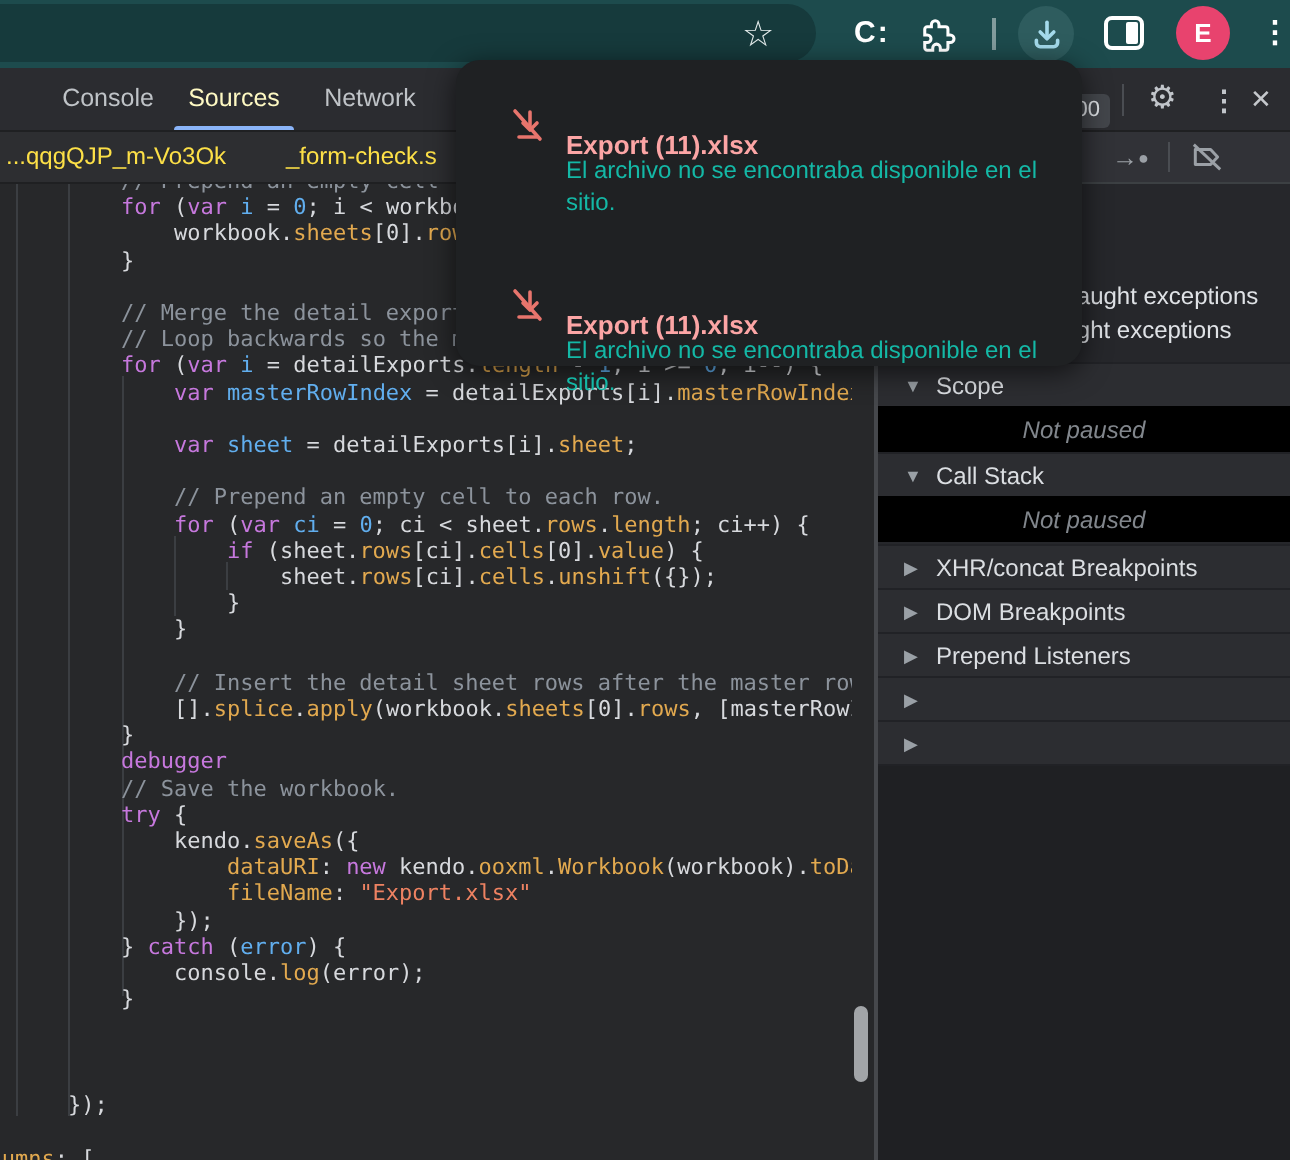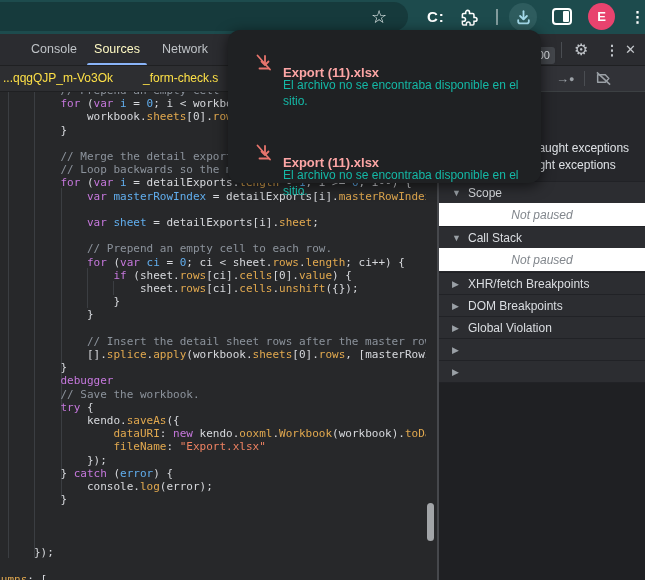--- a/index.html
+++ b/index.html
@@ -63,21 +63,21 @@
   
   .divider{position:absolute;left:437px;top:92px;width:2px;height:488px;background:#46484c;}
   .sidebar{position:absolute;left:439px;top:92px;width:206px;height:488px;background:#26272b;overflow:hidden;}
   .toggle-row{position:absolute;left:0;width:206px;height:17px;display:flex;align-items:center;padding-left:7px;}
   .checkbox{width:12px;height:12px;border:1px solid #9aa0a6;border-radius:2px;margin-right:7px;flex:none;}
   .toggle-label{font-size:12px;color:#dfe2e6;white-space:nowrap;}
   .sect{position:absolute;left:0;width:206px;display:flex;align-items:center;background:#2c2d31;
         border-top:1px solid #212226;}
   .sect .tri{width:9px;margin-left:13px;margin-right:7px;color:#9aa0a6;font-size:9px;flex:none;}
   .sect .lbl{font-size:12px;color:#dbdee2;white-space:nowrap;}
-  .notpaused{position:absolute;left:0;width:206px;background:#ffffff;color:#81868c;font-size:12px;
+  .notpaused{position:absolute;left:0;width:206px;background:#000000;color:#81868c;font-size:12px;
              font-style:italic;text-align:center;display:flex;align-items:center;justify-content:center;}
   .sb-bottom{position:absolute;left:0;top:290px;width:206px;height:198px;background:#1f2023;border-top:1px solid #212226;}
 
   
   .popup{position:absolute;left:228px;top:30px;width:313px;height:153px;background:#1f2123;
          border-radius:12px;box-shadow:0 3px 14px rgba(0,0,0,.6);z-index:50;}
   .dl-item{position:absolute;left:0;width:313px;}
   .dl-item .ic{position:absolute;left:26px;top:1px;}
   .dl-item .tt{position:absolute;left:55px;top:0;font-size:13px;font-weight:bold;color:#fca5a5;white-space:nowrap;margin-top:13px;}
   .dl-item .msg{position:absolute;left:55px;top:26px;width:246px;font-size:12px;line-height:15.5px;color:#14b8a6;}
@@ -169,29 +169,29 @@
           <span class="lbl">Scope</span>
         </div>
         <div class="notpaused" style="top: 111px; height: 23px;">Not paused</div>
         <div class="sect" style="top: 134px; height: 22px;">
           <span class="tri">▼</span>
           <span class="lbl">Call Stack</span>
         </div>
         <div class="notpaused" style="top: 156px; height: 23px;">Not paused</div>
         <div class="sect" style="top: 180px; height: 22px;">
           <span class="tri">▶</span>
-          <span class="lbl">XHR/fetch Breakpoints</span>
+          <span class="lbl">XHR/concat Breakpoints</span>
         </div>
         <div class="sect" style="top: 202px; height: 22px;">
           <span class="tri">▶</span>
           <span class="lbl">DOM Breakpoints</span>
         </div>
         <div class="sect" style="top: 224px; height: 22px;">
           <span class="tri">▶</span>
-          <span class="lbl">Global Violation</span>
+          <span class="lbl">Prepend Listeners</span>
         </div>
         <div class="sect" style="top: 246px; height: 22px;">
           <span class="tri">▶</span>
         </div>
         <div class="sect" style="top: 268px; height: 22px;">
           <span class="tri">▶</span>
         </div>
       </div>
     <div class="sb-bottom"></div>
   </div>

